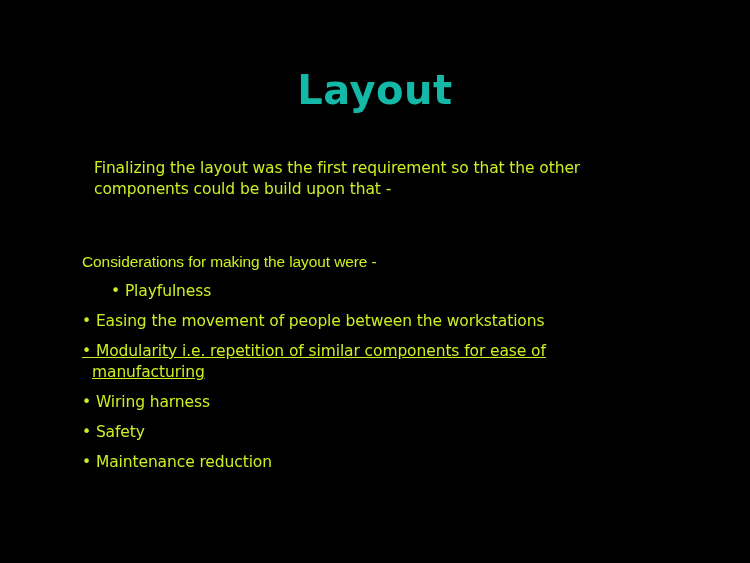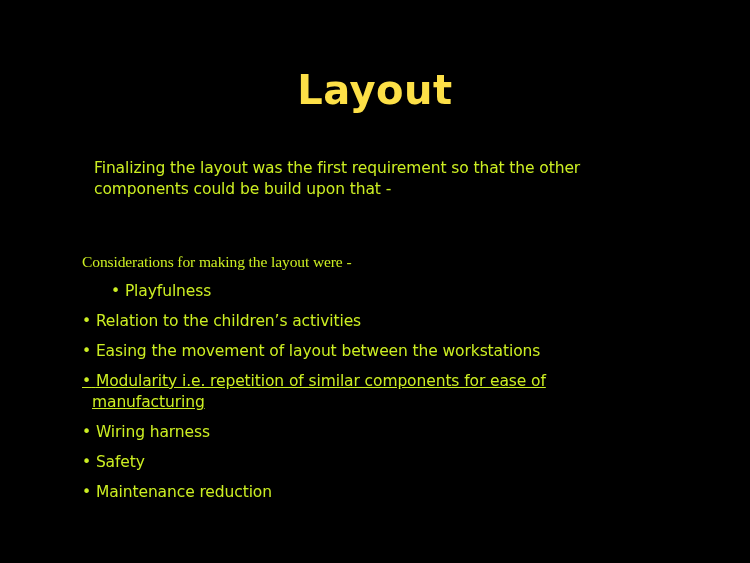--- a/index.html
+++ b/index.html
@@ -47,21 +47,21 @@
     line-height: 21px;
     font-weight: 400;
     margin: 12px;
     letter-spacing: -0.1px;
   }
   .spacer {
     height: 39px;
   }
   .lead-line {
     color: #CCEE22;
-    font-family: Liberation Serif, serif;
+    font-family: Liberation Sans, sans-serif;
     font-size: 15.5px;
     line-height: 21px;
     margin: 0;
     letter-spacing: -0.1px;
   }
   .bullet-list {
     list-style: none;
     margin: 0;
     padding: 0;
   }
@@ -84,42 +84,38 @@
   .first-bullet {
     margin-top: 9px;
     margin-left: 29px;
   }
 </style>
 </head>
 <body style="background: rgb(0, 0, 0);">
 
 <div class="slide" style="background: rgb(0, 0, 0);">
 
-  <div class="slide-title" style="color: #fde047;">Layout</div>
+  <div class="slide-title" style="color: #14b8a6;">Layout</div>
 
   <div class="body-block">
 
     <p class="para" style="color: rgb(204, 238, 34);">Finalizing the layout was the first requirement so that the other components could be build upon that -</p>
 
     <div class="spacer"></div>
 
     <p class="lead-line" style="color: rgb(204, 238, 34);">Considerations for making the layout were -</p>
 
     <ul class="bullet-list">
       <li class="bullet-item first-bullet" style="color: rgb(204, 238, 34);">
         <span class="bullet-mark" style="color: rgb(204, 238, 34);">•</span>
         <span>Playfulness</span>
       </li>
       <li class="bullet-item" style="color: rgb(204, 238, 34);">
         <span class="bullet-mark" style="color: rgb(204, 238, 34);">•</span>
-        <span>Relation to the children’s activities</span>
-      </li>
-      <li class="bullet-item" style="color: rgb(204, 238, 34);">
-        <span class="bullet-mark" style="color: rgb(204, 238, 34);">•</span>
-        <span>Easing the movement of layout between the workstations</span>
+        <span>Easing the movement of people between the workstations</span>
       </li>
       <li class="bullet-item" style="color: rgb(204, 238, 34); text-decoration: underline;">
         <span class="bullet-mark" style="color: rgb(204, 238, 34);">•</span>
         <span>Modularity i.e. repetition of similar components for ease of manufacturing</span>
       </li>
       <li class="bullet-item" style="color: rgb(204, 238, 34);">
         <span class="bullet-mark" style="color: rgb(204, 238, 34);">•</span>
         <span>Wiring harness</span>
       </li>
       <li class="bullet-item" style="color: rgb(204, 238, 34);">

